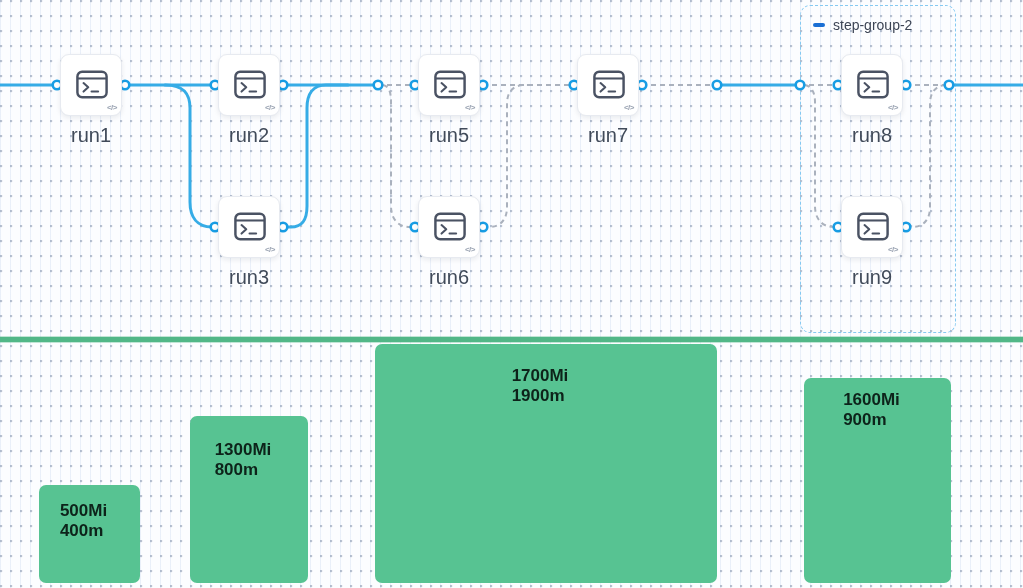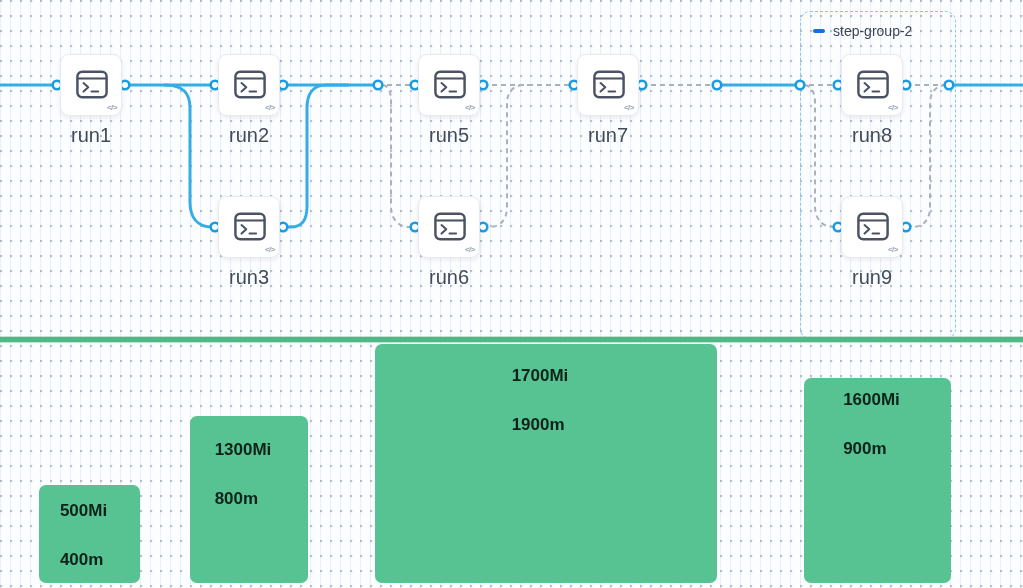--- a/index.html
+++ b/index.html
@@ -46,29 +46,29 @@
     position:absolute;left:0;top:337px;width:1023px;height:5px;z-index:4;
     background:#52b787;box-shadow:0 0 0 1px rgba(82,183,135,0.35);
   }
   
   .bar{
     position:absolute;background:#57c392;border-radius:7px;z-index:2;
   }
   .bar-label{
     width:max-content;margin:0 auto;text-align:left;transform:translateX(-6px);
     font-size:17px;line-height:19.5px;font-weight:700;color:#0d231a;
-    display:flex;flex-direction:column;gap:29px;
+    display:flex;flex-direction:column;
   }
 </style>
 </head>
 <body>
 
 <div class="canvas">
 
-  <div class="group" style="left:800px;top:11px;width:156px;height:328px">
+  <div class="group" style="left:800px;top:5px;width:156px;height:328px">
     <div class="group-header">
       <span class="dash-icon"></span>
       <span class="group-label">step-group-2</span>
     </div>
   </div>
 
   <svg class="edges" width="1023" height="335">
 
     <path class="s" d="M0 85 H57"></path>
     <path class="s" d="M125 85 H215"></path>

